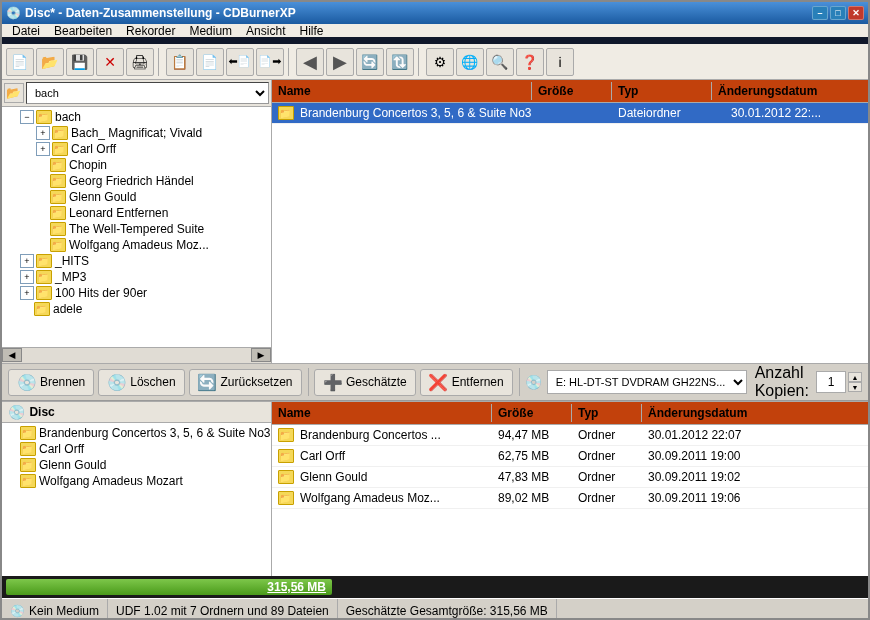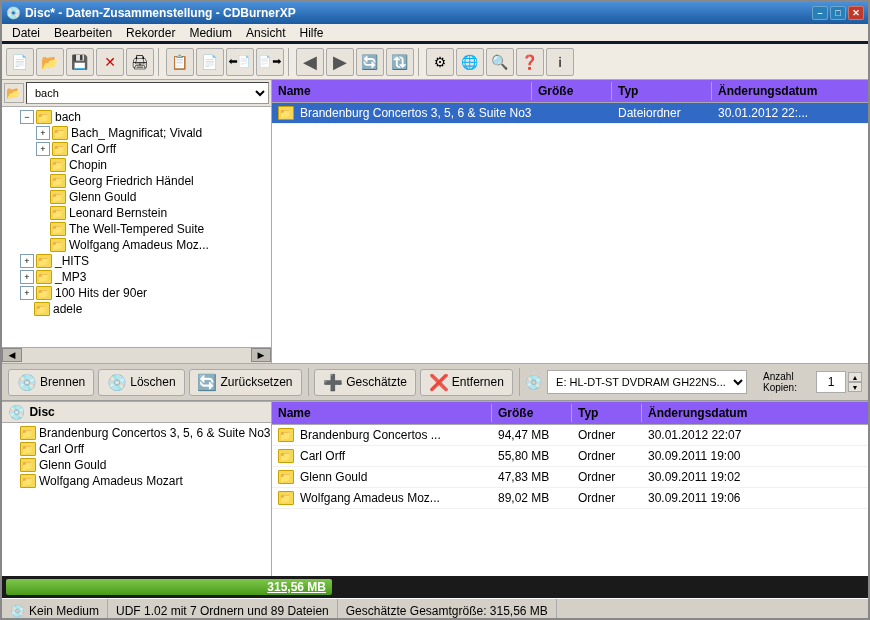--- a/index.html
+++ b/index.html
@@ -8,57 +8,57 @@
     
     .titlebar { background: linear-gradient(to bottom, #4a90d9, #1a5aa0); height: 22px; display: flex; align-items: center; justify-content: space-between; padding: 0 4px; color: white; font-size: 11px; font-weight: bold; }
     .titlebar-left { display: flex; align-items: center; gap: 4px; }
     .titlebar-right { display: flex; gap: 2px; }
     .titlebar-btn { width: 16px; height: 14px; font-size: 9px; display: flex; align-items: center; justify-content: center; cursor: pointer; border: 1px solid rgba(255,255,255,0.3); border-radius: 2px; }
     .titlebar-btn.close { background: #c0392b; }
     .titlebar-btn.min { background: #2980b9; }
     .titlebar-btn.max { background: #2980b9; }
 
     
-    .menubar { background: #f0ece4; height: 20px; display: flex; align-items: center; border-bottom: 3px solid #0f172a; padding: 0 4px; gap: 2px; }
+    .menubar { background: #f0ece4; height: 20px; display: flex; align-items: center; border-bottom: 7px solid #0f172a; padding: 0 4px; gap: 2px; }
     .menubar-item { padding: 2px 6px; cursor: pointer; color: #000; }
 
     
     .toolbar { background: #f0ece4; height: 36px; display: flex; align-items: center; border-bottom: 1px solid #aaa; padding: 2px 4px; gap: 2px; }
     .tb-btn { width: 28px; height: 28px; background: #e8e4dc; border: 1px solid #aaa; border-radius: 2px; display: flex; align-items: center; justify-content: center; cursor: pointer; font-size: 14px; }
     .tb-separator { width: 4px; height: 28px; border-left: 1px solid #aaa; margin: 0 2px; }
 
     
     .left-panel { width: 270px; border-right: 1px solid #aaa; display: flex; flex-direction: column; background: white; }
     .left-panel-header { background: #e8e4dc; border-bottom: 1px solid #aaa; padding: 2px; display: flex; align-items: center; gap: 2px; }
     .path-dropdown { flex: 1; height: 22px; border: 1px inset #999; background: white; padding: 0 4px; font-size: 11px; }
     .tree-area { flex: 1; overflow: auto; padding: 2px; }
     .tree-item { display: flex; align-items: center; padding: 1px 0; cursor: pointer; white-space: nowrap; }
     .tree-indent { width: 16px; flex-shrink: 0; }
     .tree-toggle { width: 14px; height: 14px; border: 1px solid #7f9db9; background: white; display: flex; align-items: center; justify-content: center; cursor: pointer; font-size: 9px; flex-shrink: 0; margin-right: 2px; }
     .tree-folder-icon { width: 16px; height: 14px; background: #f5d858; border: 1px solid #c8a000; border-radius: 1px; flex-shrink: 0; margin-right: 3px; font-size: 10px; display: flex; align-items: center; justify-content: center; }
 
     
     .right-panel { flex: 1; display: flex; flex-direction: column; background: white; }
-    .file-list-header { display: flex; background: #8b5cf6; border-bottom: 1px solid #aaa; padding: 2px 0; }
+    .file-list-header { display: flex; background: #c2410c; border-bottom: 1px solid #aaa; padding: 2px 0; }
     .file-col-header { padding: 2px 6px; border-right: 1px solid #aaa; font-weight: bold; cursor: pointer; flex-shrink: 0; }
     .file-col-header:last-child { border-right: none; flex: 1; }
     .file-list-area { flex: 1; overflow: auto; }
     .file-row { display: flex; align-items: center; padding: 2px 0; cursor: pointer; border-bottom: 1px solid #f0f0f0; }
     .file-row.selected { background: #316ac5; color: white; }
     .file-cell { padding: 1px 6px; flex-shrink: 0; overflow: hidden; text-overflow: ellipsis; white-space: nowrap; }
 
     
     .bottom-main { display: flex; height: 175px; border-top: 1px solid #aaa; }
 
     
     .burn-toolbar { background: #d4d0c8; height: 38px; display: flex; align-items: center; border-top: 1px solid #aaa; border-bottom: 1px solid #999; padding: 0 6px; gap: 4px; }
     .burn-btn { display: flex; align-items: center; gap: 3px; padding: 3px 8px; background: #e8e4dc; border: 1px solid #aaa; border-radius: 3px; cursor: pointer; font-size: 11px; }
     .burn-separator { width: 1px; height: 28px; background: #aaa; margin: 0 2px; }
     .drive-select { height: 24px; border: 1px solid #aaa; background: white; padding: 0 4px; font-size: 11px; }
-    .copies-label { font-size: 10px; margin-left: 12px; }
+    .copies-label { font-size: 16px; margin-left: 4px; }
     .copies-input { width: 30px; height: 22px; border: 1px solid #aaa; text-align: center; }
 
     
     .disc-panel { width: 270px; border-right: 1px solid #aaa; background: white; overflow: auto; }
     .disc-panel-header { background: #e8e4dc; padding: 2px 6px; border-bottom: 1px solid #aaa; font-weight: bold; display: flex; align-items: center; gap: 4px; }
 
     
     .disc-file-panel { flex: 1; background: white; overflow: auto; }
 
     
@@ -178,21 +178,21 @@
           <span class="tree-indent"></span>
           <span style="width:14px; display:inline-block;"></span>
           <span class="tree-folder-icon">📁</span>
           <span>Glenn Gould</span>
         </div>
         <div class="tree-item">
           <span class="tree-indent"></span>
           <span class="tree-indent"></span>
           <span style="width:14px; display:inline-block;"></span>
           <span class="tree-folder-icon">📁</span>
-          <span>Leonard Bernstein</span>
+          <span>Leonard Entfernen</span>
         </div>
         <div class="tree-item">
           <span class="tree-indent"></span>
           <span class="tree-indent"></span>
           <span style="width:14px; display:inline-block;"></span>
           <span class="tree-folder-icon">📁</span>
           <span>The Well-Tempered Suite</span>
         </div>
         <div class="tree-item">
           <span class="tree-indent"></span>
@@ -241,21 +241,21 @@
         <div class="file-col-header" style="flex:1;">Änderungsdatum</div>
       </div>
       <div class="file-list-area">
         <div class="file-row selected">
           <div class="file-cell" style="width:260px; display:flex; align-items:center; gap:3px;">
             <span class="tree-folder-icon" style="flex-shrink:0;">📁</span>
             <span>Brandenburg Concertos 3, 5, 6 &amp; Suite No3</span>
           </div>
           <div class="file-cell" style="width:80px;"></div>
           <div class="file-cell" style="width:100px;">Dateiordner</div>
-          <div class="file-cell" style="flex:1;">30.01.2012 22:...</div>
+          <div class="file-cell" style="flex:1;margin-left:13px;">30.01.2012 22:...</div>
         </div>
       </div>
     </div>
   </div>
 
   <div class="burn-toolbar">
     <div class="burn-btn">
       <span style="color:#4a9a1a; font-size:16px;">💿</span>
       <span>Brennen</span>
     </div>
@@ -335,21 +335,21 @@
           </div>
           <div class="file-cell" style="width:80px;">94,47 MB</div>
           <div class="file-cell" style="width:70px;">Ordner</div>
           <div class="file-cell" style="flex:1;">30.01.2012 22:07</div>
         </div>
         <div class="file-row">
           <div class="file-cell" style="width:220px; display:flex; align-items:center; gap:3px;">
             <span class="tree-folder-icon">📁</span>
             <span>Carl Orff</span>
           </div>
-          <div class="file-cell" style="width:80px;">55,80 MB</div>
+          <div class="file-cell" style="width:80px;">62,75 MB</div>
           <div class="file-cell" style="width:70px;">Ordner</div>
           <div class="file-cell" style="flex:1;">30.09.2011 19:00</div>
         </div>
         <div class="file-row">
           <div class="file-cell" style="width:220px; display:flex; align-items:center; gap:3px;">
             <span class="tree-folder-icon">📁</span>
             <span>Glenn Gould</span>
           </div>
           <div class="file-cell" style="width:80px;">47,83 MB</div>
           <div class="file-cell" style="width:70px;">Ordner</div>

